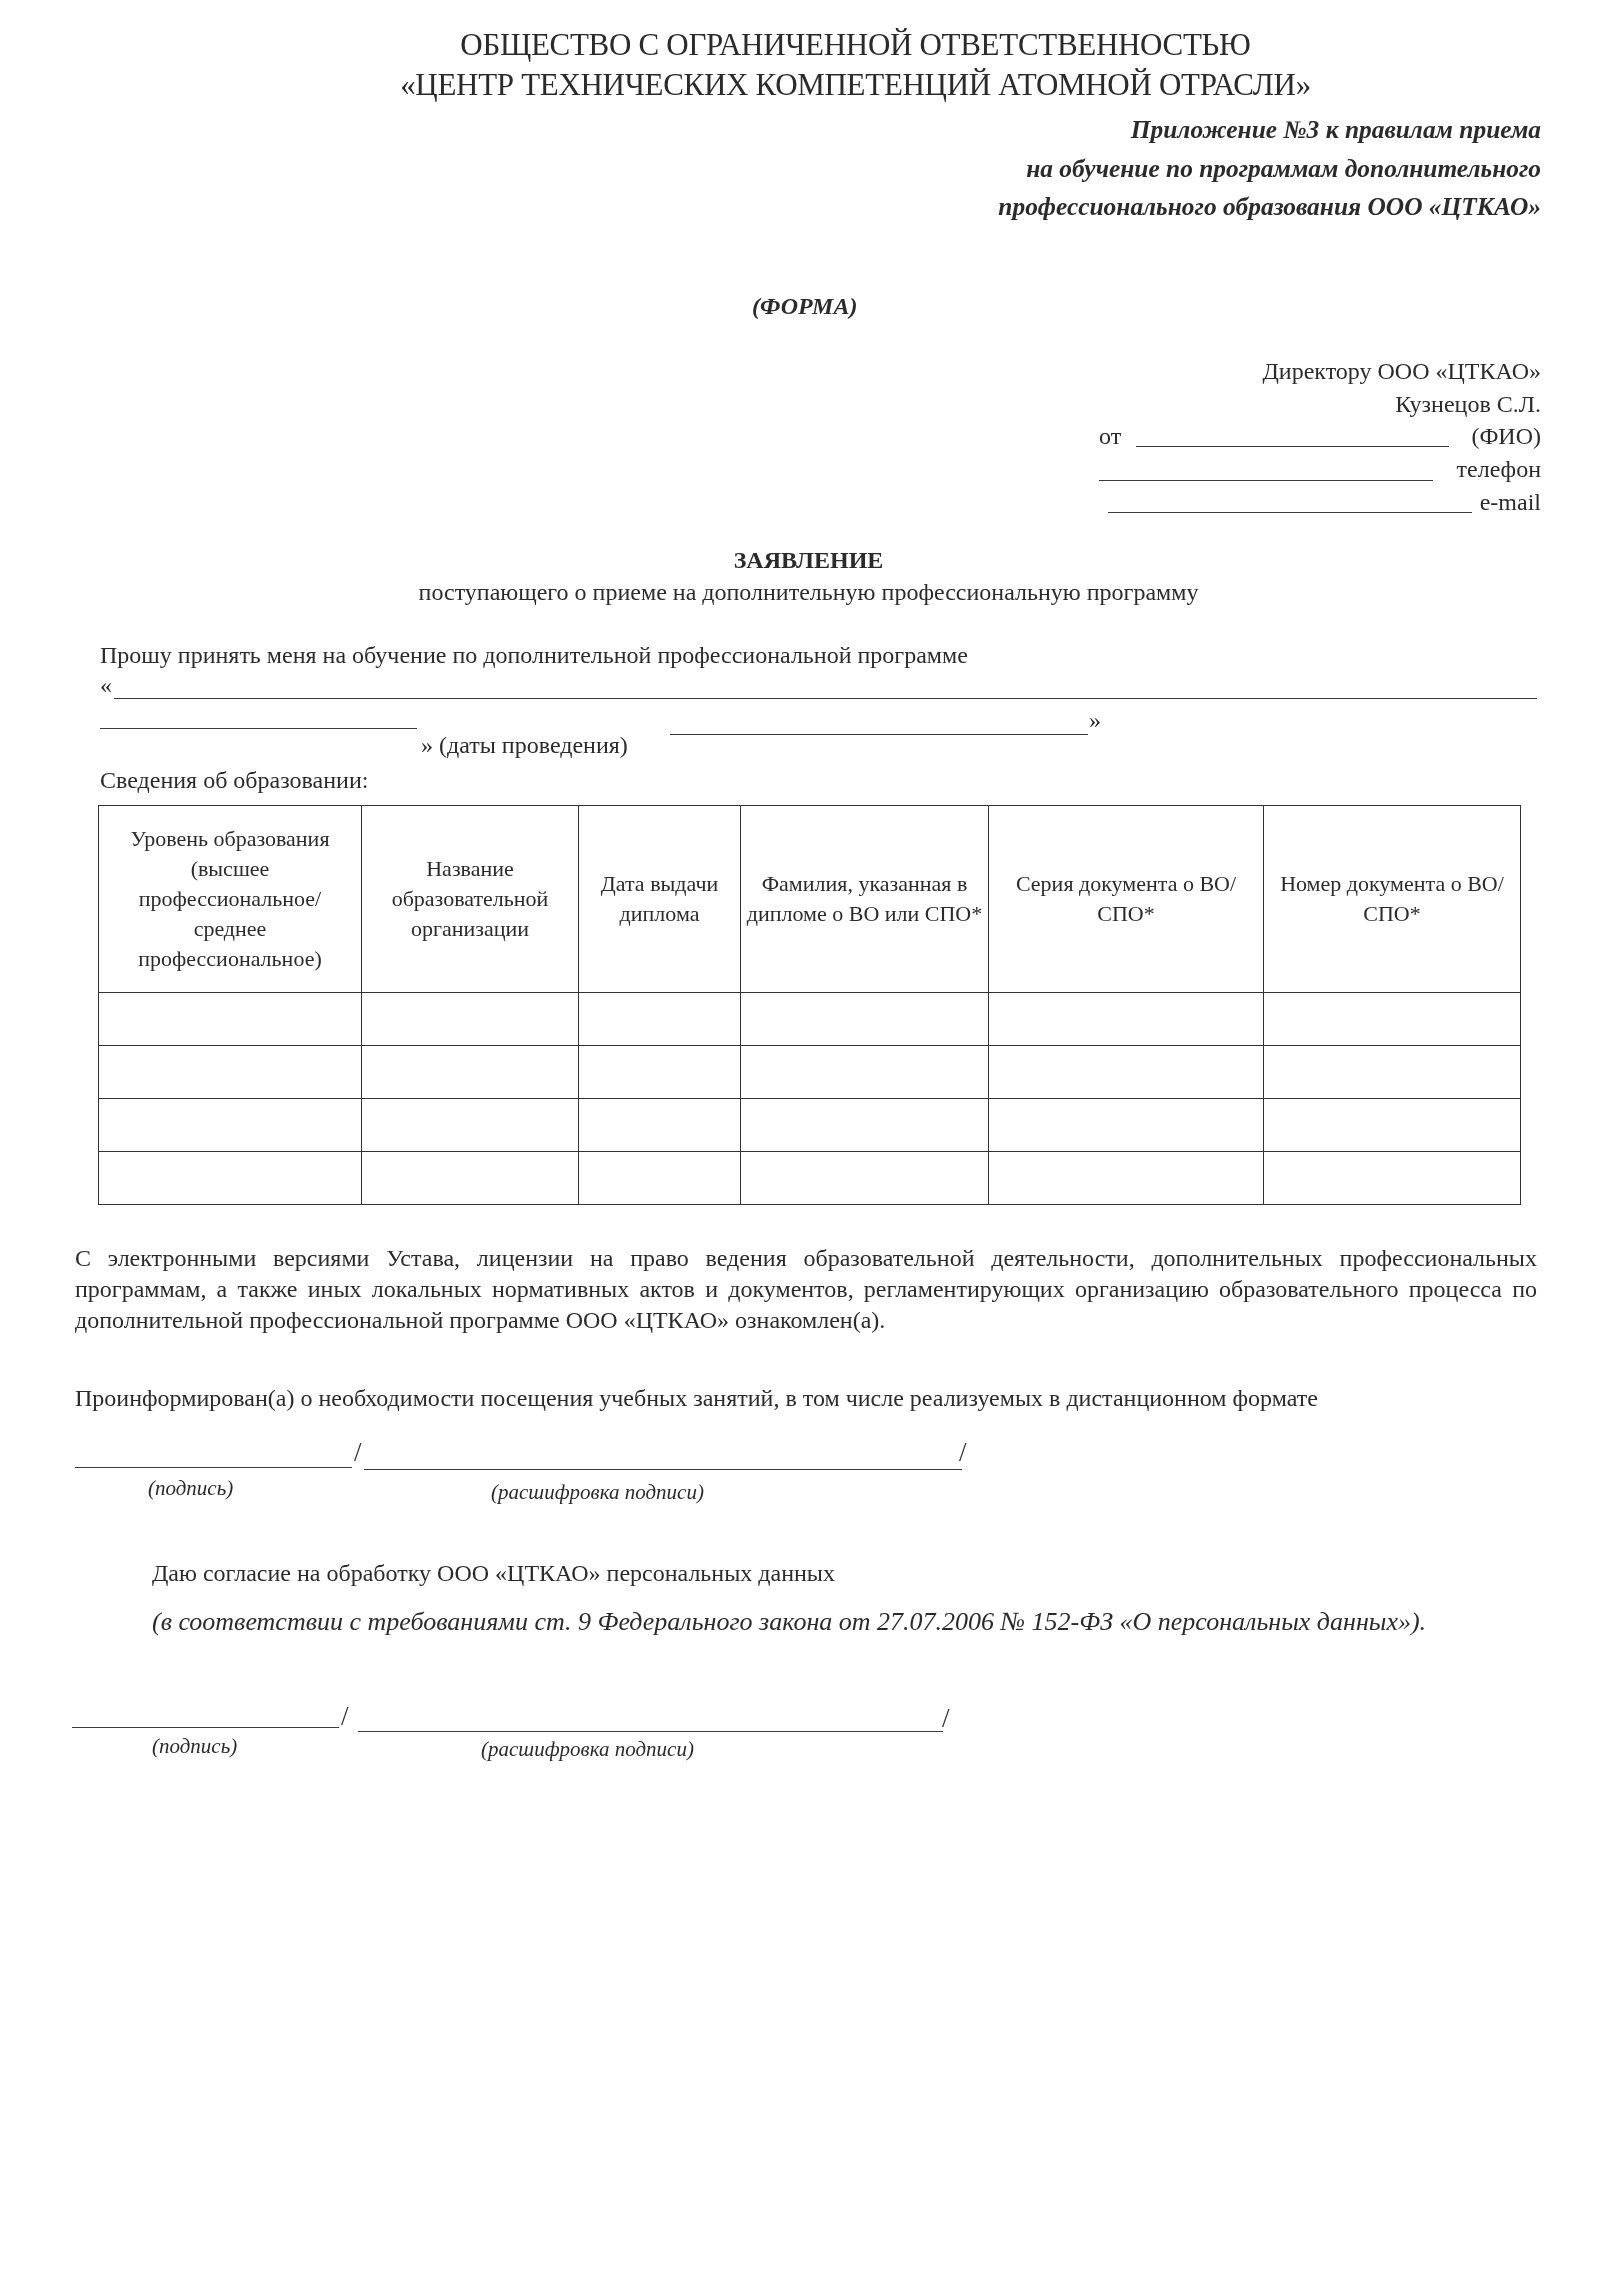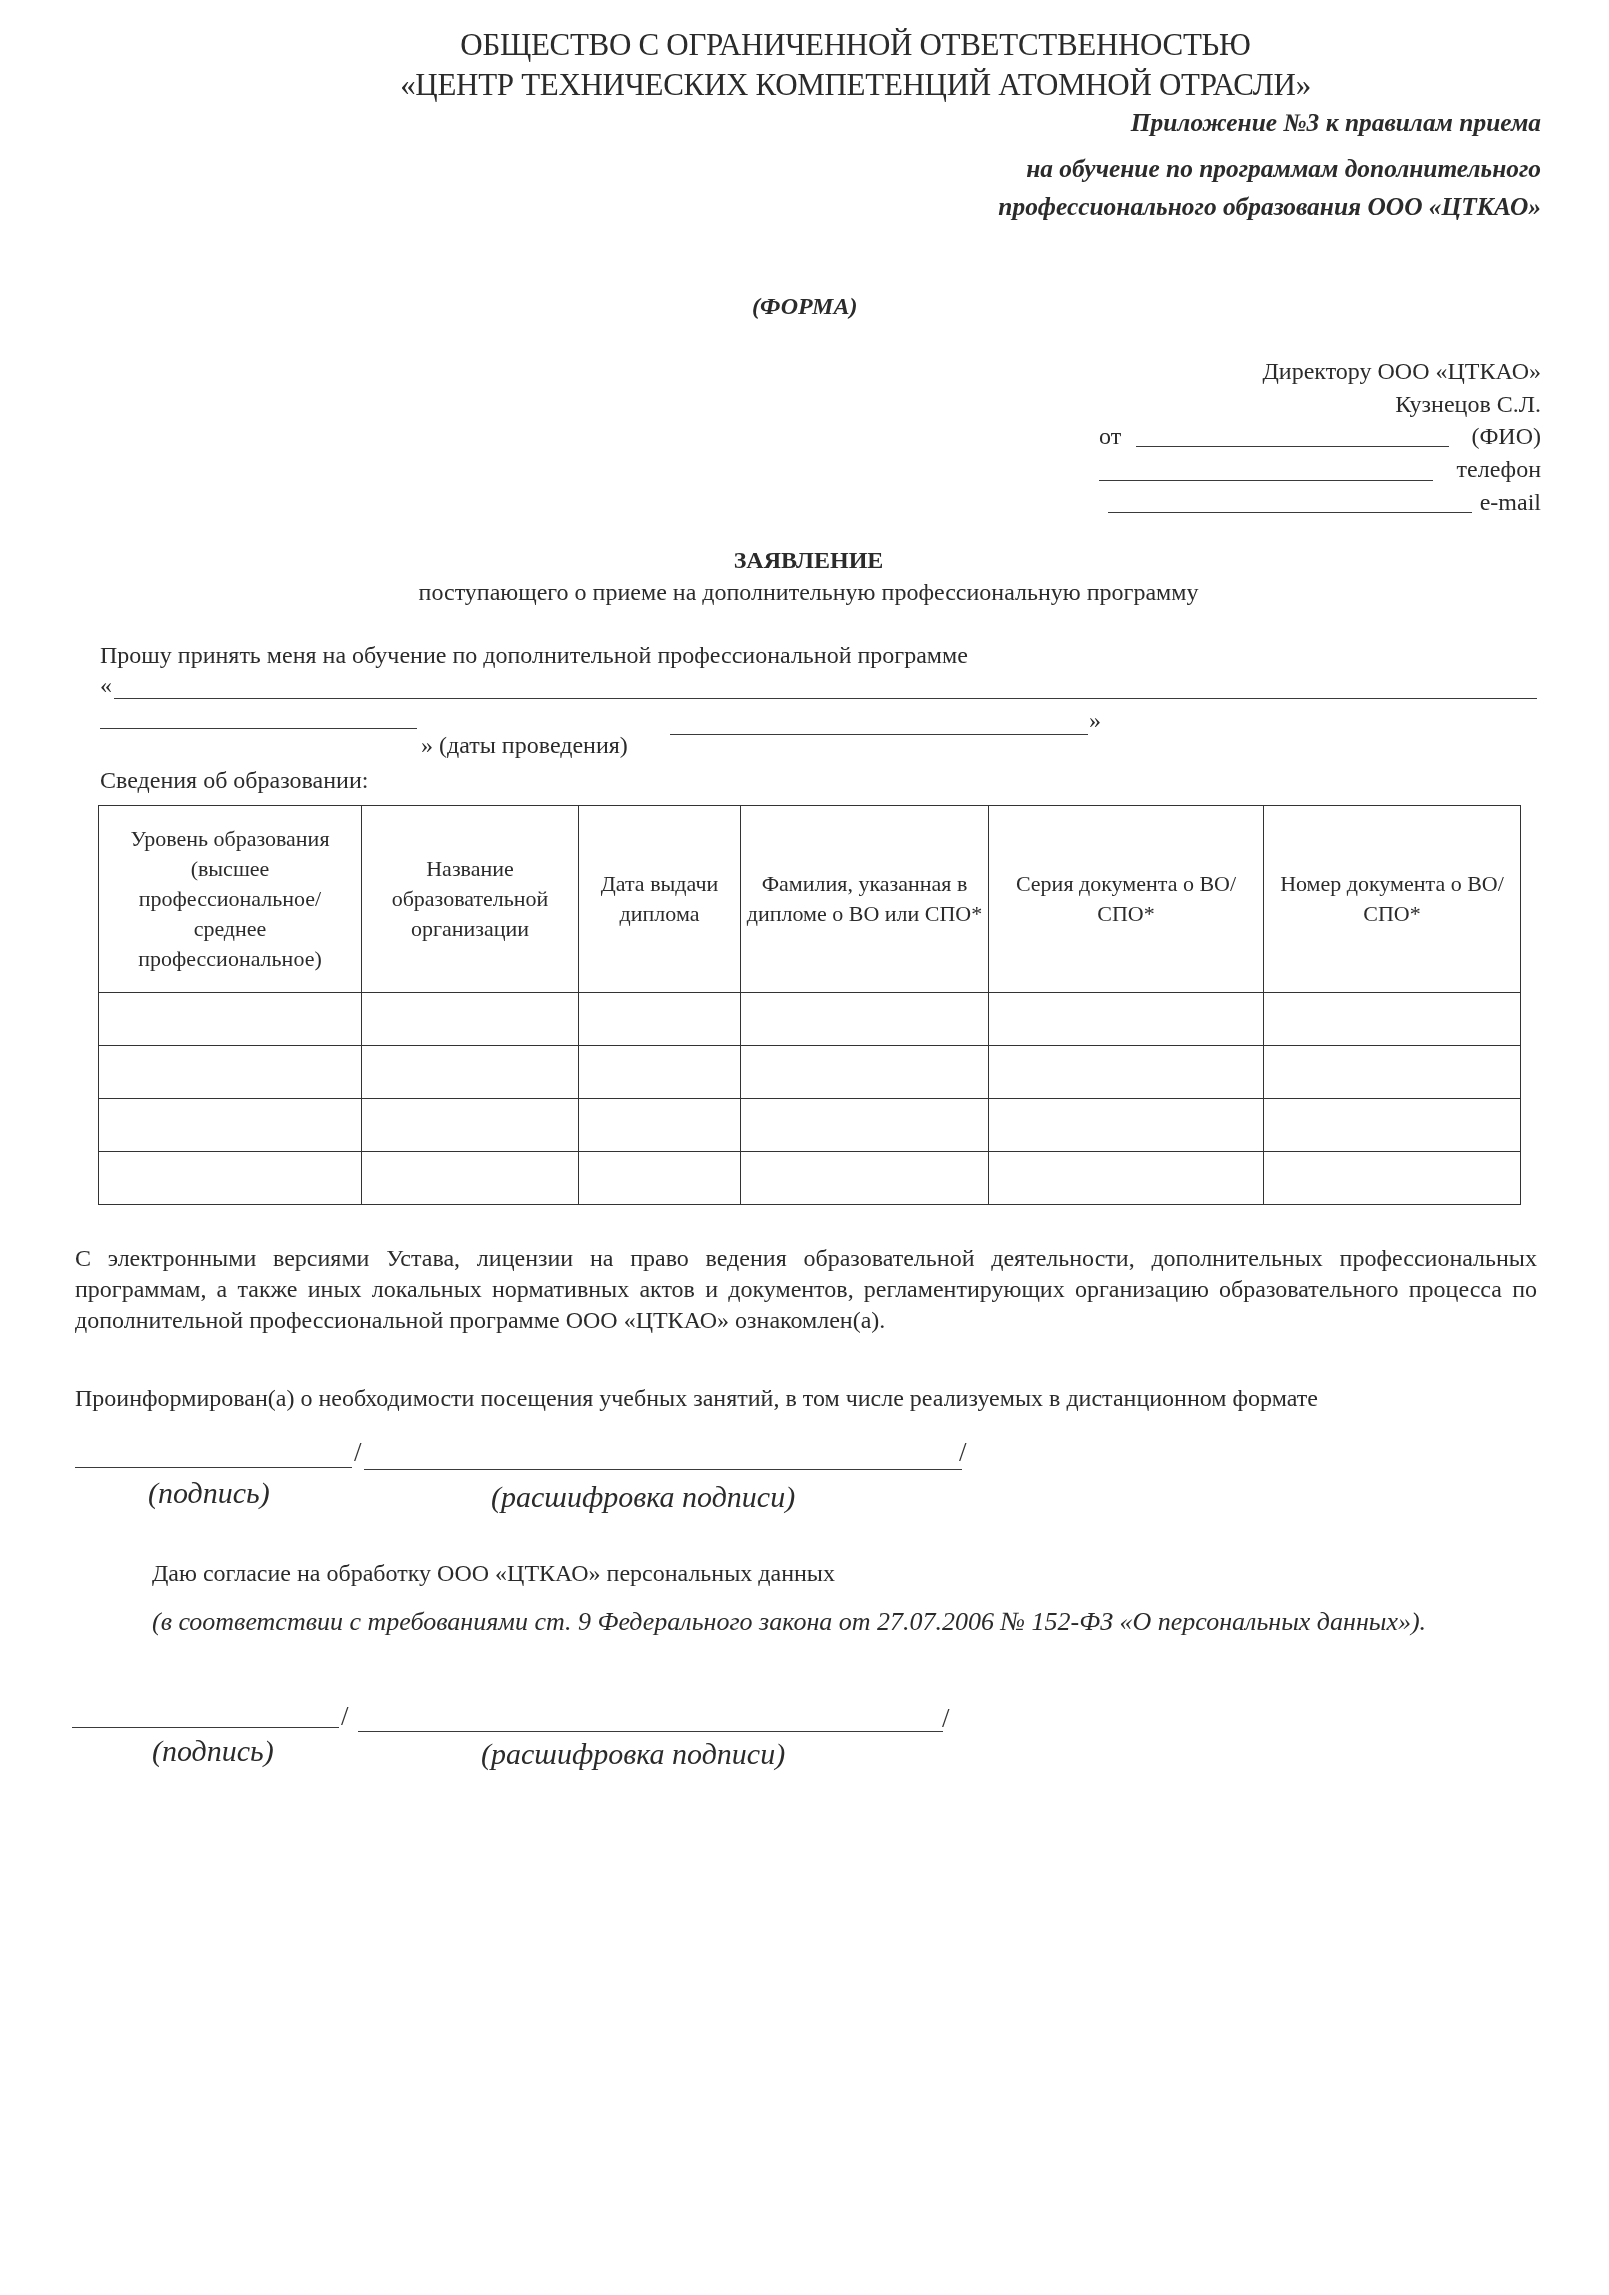--- a/index.html
+++ b/index.html
@@ -2,21 +2,21 @@
 <html style="font-size:10.7px"><head>
 <meta charset="utf-8">
 <style>
   html, body { margin: 0; padding: 0; background: #ffffff; }
   body { width: 1610px; height: 2295px; position: relative; overflow: hidden;
          font-family: "Liberation Serif", "DejaVu Serif", serif; color: #2b2b2b; }
   .abs { position: absolute; white-space: nowrap; }
   .t48 { font-size: 31px; letter-spacing: -0.3px; }
   .t38 { font-size: 25.4px; }
   .t36 { font-size: 24px; }
-  .t34 { font-size: 30px; }
+  .t34 { font-size: 21px; }
   .bi { font-weight: bold; font-style: italic; }
   .it { font-style: italic; }
   .b { font-weight: bold; }
   .center { text-align: center; }
   .right { text-align: right; }
   .hline { position: absolute; height: 0; border-top: 1.7px solid #3a3a3a; }
   .slash { position: absolute; font-size: 27px; color: #333; }
 
   
   .edu-table { position: absolute; left: 98px; top: 805px; width: 1422px;
@@ -31,21 +31,21 @@
           text-align: justify; text-align-last: left; }
   .note { position: absolute; left: 152px; width: 1303px; font-size: 26px; line-height: 29px;
           font-style: italic; text-align: justify; text-align-last: left; }
 </style>
 </head>
 <body>
 
 <div class="abs t48 center" style="left:0; width:1711px; top:27px;">ОБЩЕСТВО С ОГРАНИЧЕННОЙ ОТВЕТСТВЕННОСТЬЮ</div>
 <div class="abs t48 center" style="left:0; width:1711px; top:67px;">«ЦЕНТР ТЕХНИЧЕСКИХ КОМПЕТЕНЦИЙ АТОМНОЙ ОТРАСЛИ»</div>
 
-<div class="abs bi t38 right" style="right:69px; top:108px;">Приложение №3 к правилам приема</div>
+<div class="abs bi t38 right" style="right:69px; top:115px;">Приложение №3 к правилам приема</div>
 <div class="abs bi t38 right" style="right:69px; top:154px;">на обучение по программам дополнительного</div>
 <div class="abs bi t38 right" style="right:69px; top:192px;">профессионального образования ООО «ЦТКАО»</div>
 
 <div class="abs bi t36" style="left:752px; top:293px;">(ФОРМА)</div>
 
 <div class="abs t36 right" style="right:69px; top:358px;">Директору ООО «ЦТКАО»</div>
 <div class="abs t36 right" style="right:69px; top:391px;">Кузнецов С.Л.</div>
 
 <div class="abs t36" style="left:1099px; top:423px;">от</div>
 <div class="hline" style="left:1136px; top:446px; width:313px;"></div>

